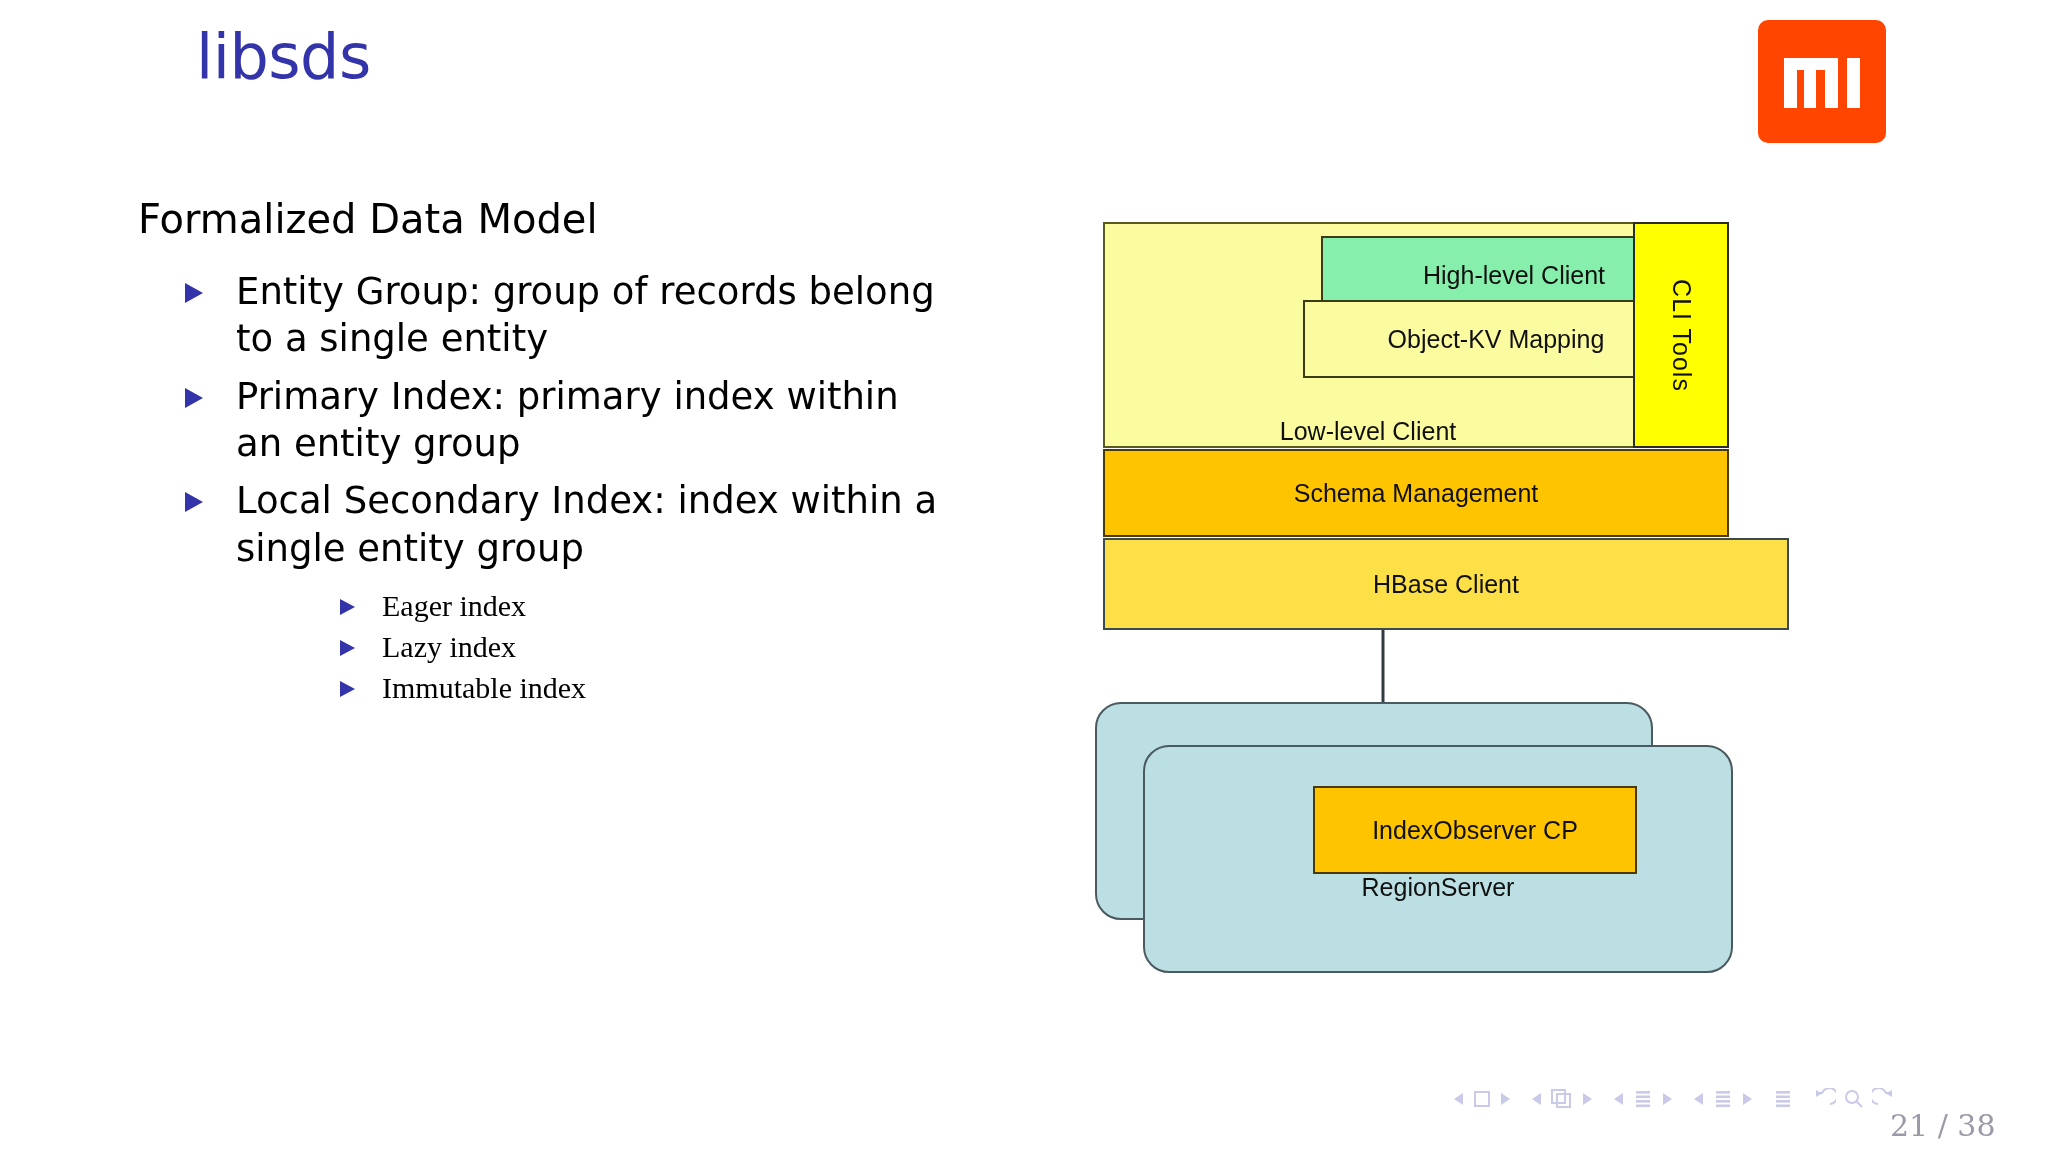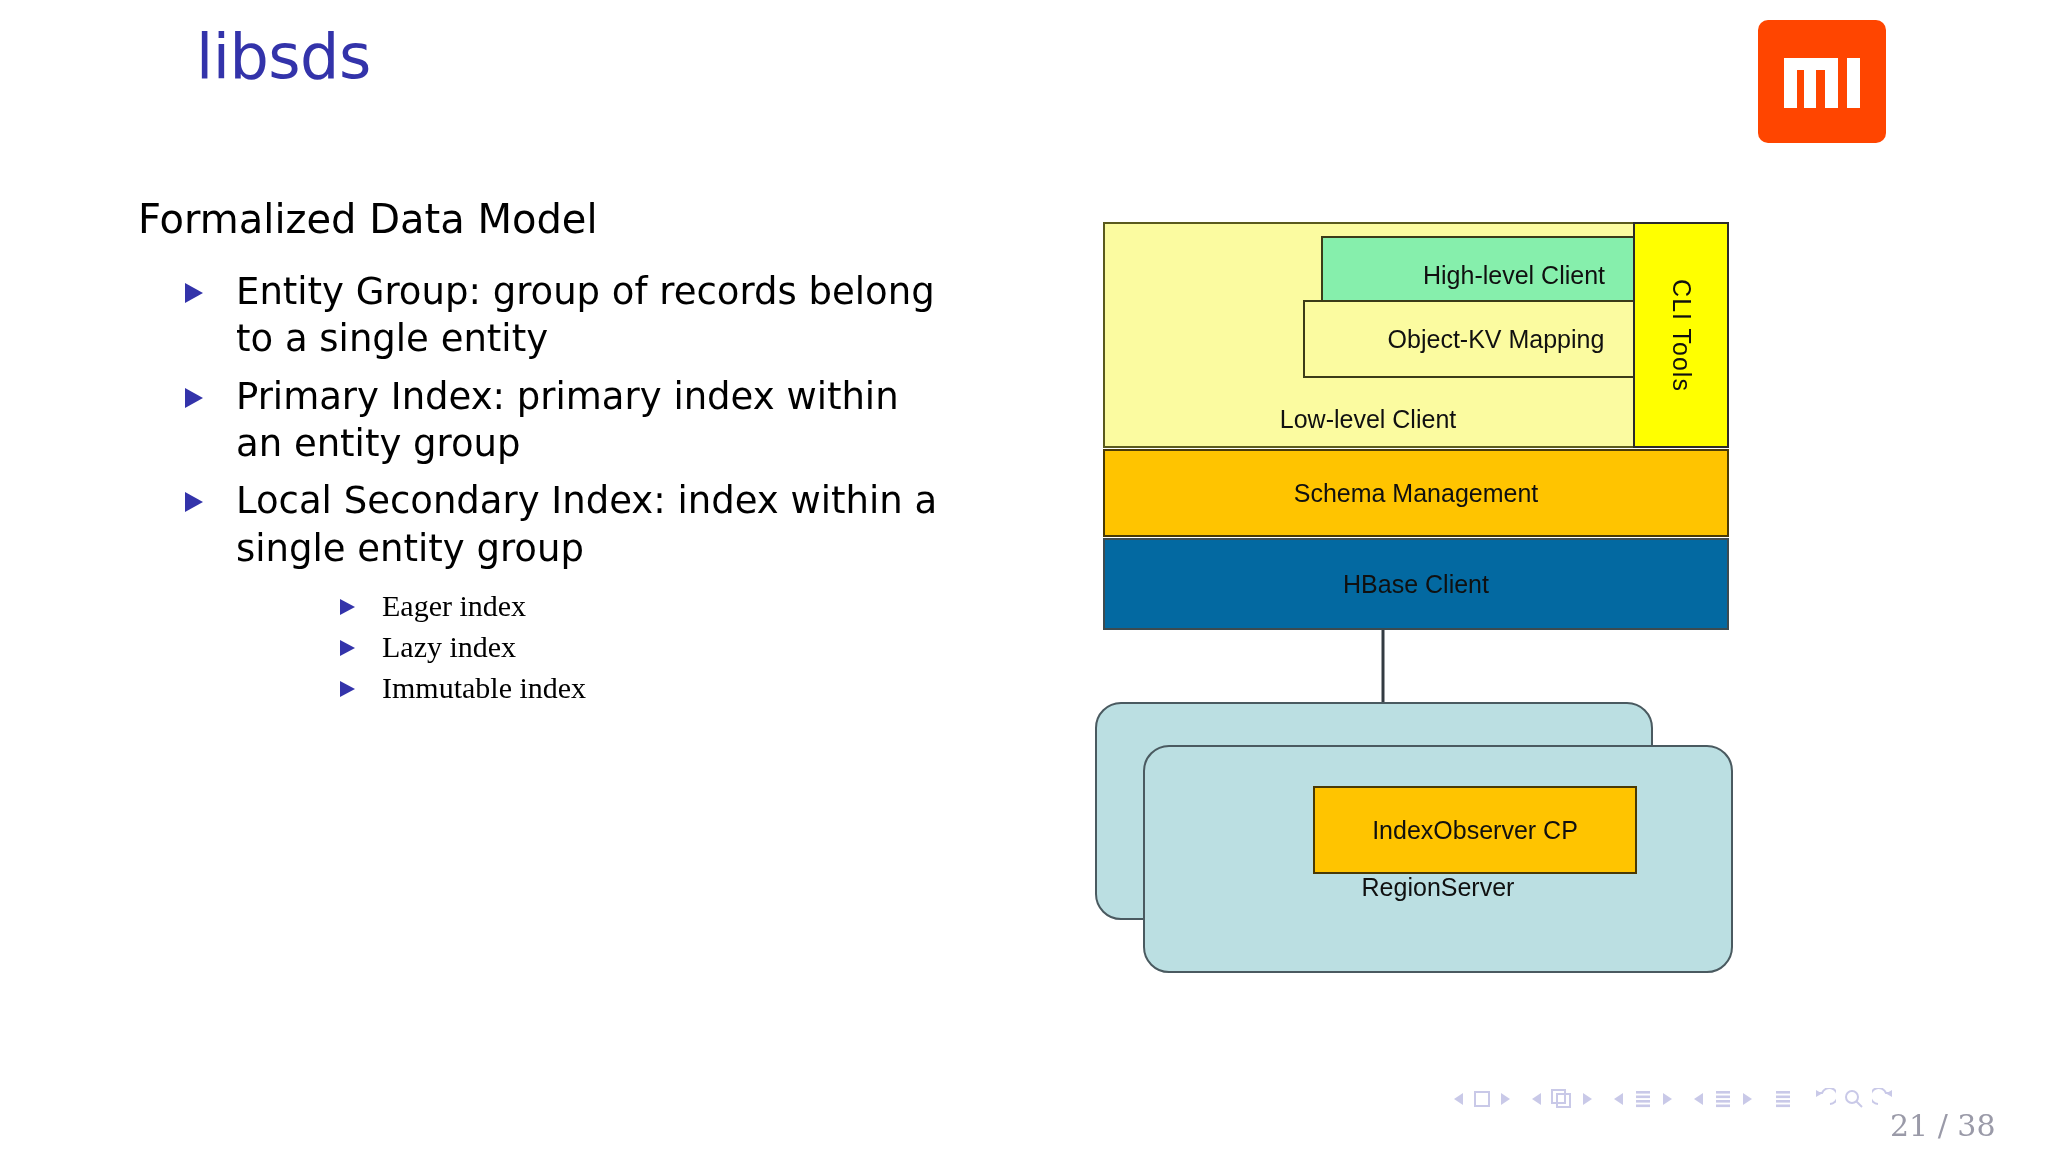--- a/index.html
+++ b/index.html
@@ -143,21 +143,20 @@
     width: 586px;
     height: 226px;
     background: #fbfba0;
     border: 2px solid #5a5a1e;
     justify-content: flex-start;
     align-items: flex-end;
   }
   .client-block .lbl {
     width: 100%;
     text-align: center;
-    padding-bottom: 12px;
     padding-right: 56px;
     box-sizing: border-box;
   }
 
   .high-level {
     left: 208px;
     top: 21px;
     width: 386px;
     height: 78px;
     background: #86efac;
@@ -193,23 +192,23 @@
     top: 234px;
     width: 626px;
     height: 88px;
     background: #ffc400;
     border: 2px solid #4a3a05;
   }
 
   .hbase {
     left: 8px;
     top: 323px;
-    width: 626px;
+    width: 686px;
     height: 92px;
-    background: #0369a1;
+    background: #fde047;
     border: 2px solid #3c4b50;
   }
 
   
   .arrow-svg {
     position: absolute;
     left: 0;
     top: 405px;
     width: 645px;
     height: 140px;

